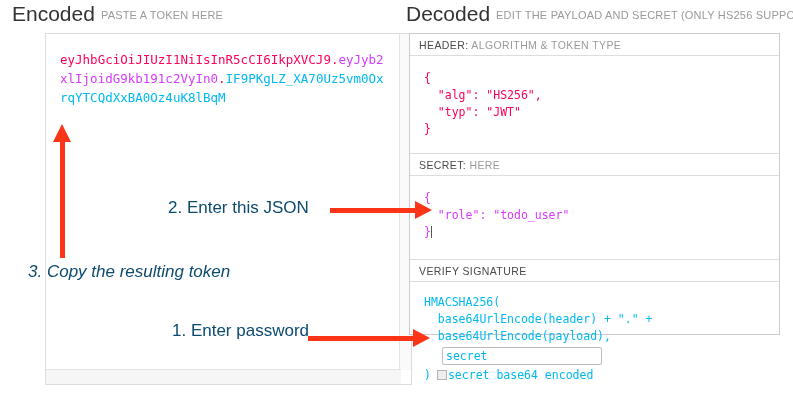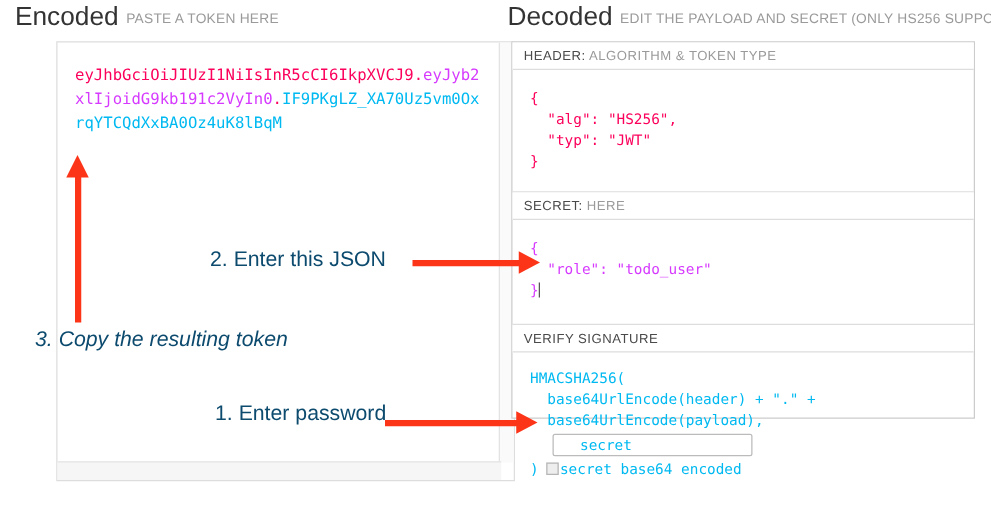--- a/index.html
+++ b/index.html
@@ -139,21 +139,21 @@
   #secret-input {
     display: block;
     margin: 2px 0 3px 18px;
     width: 160px;
     height: 18px;
     border: 1px solid #bbbbbb;
     border-radius: 2px;
     font-family: "DejaVu Sans Mono", monospace;
     font-size: 11.5px;
     color: #00b9f1;
-    padding: 0 21px;
+    padding: 0 3px;
     box-sizing: border-box;
     background: #ffffff;
   }
   #sig-close-row {
     white-space: nowrap;
     line-height: 15px;
   }
   #base64-checkbox {
     display: inline-block;
     width: 10px;

